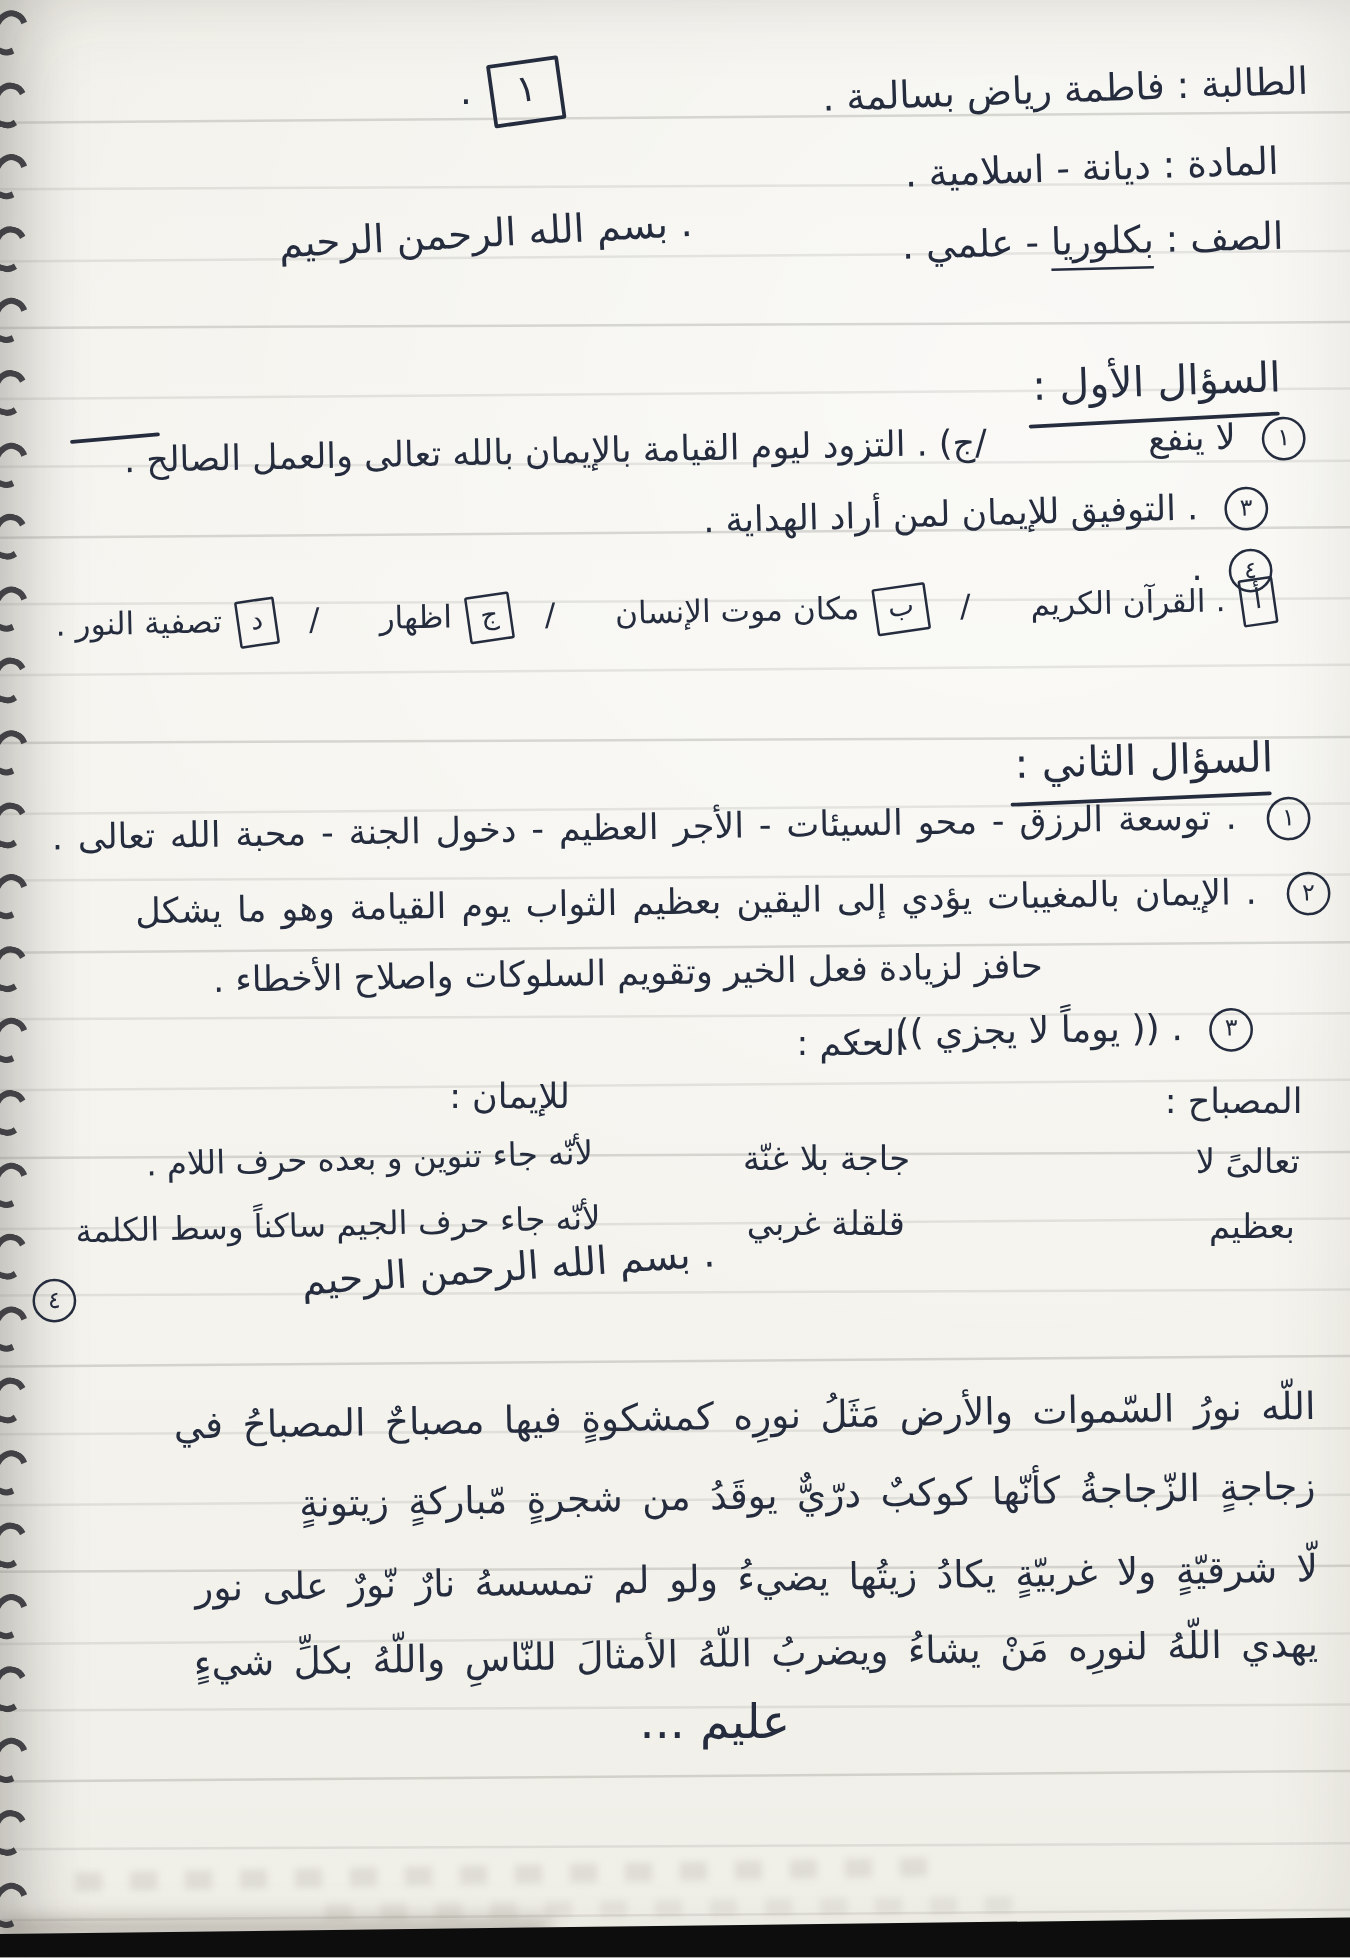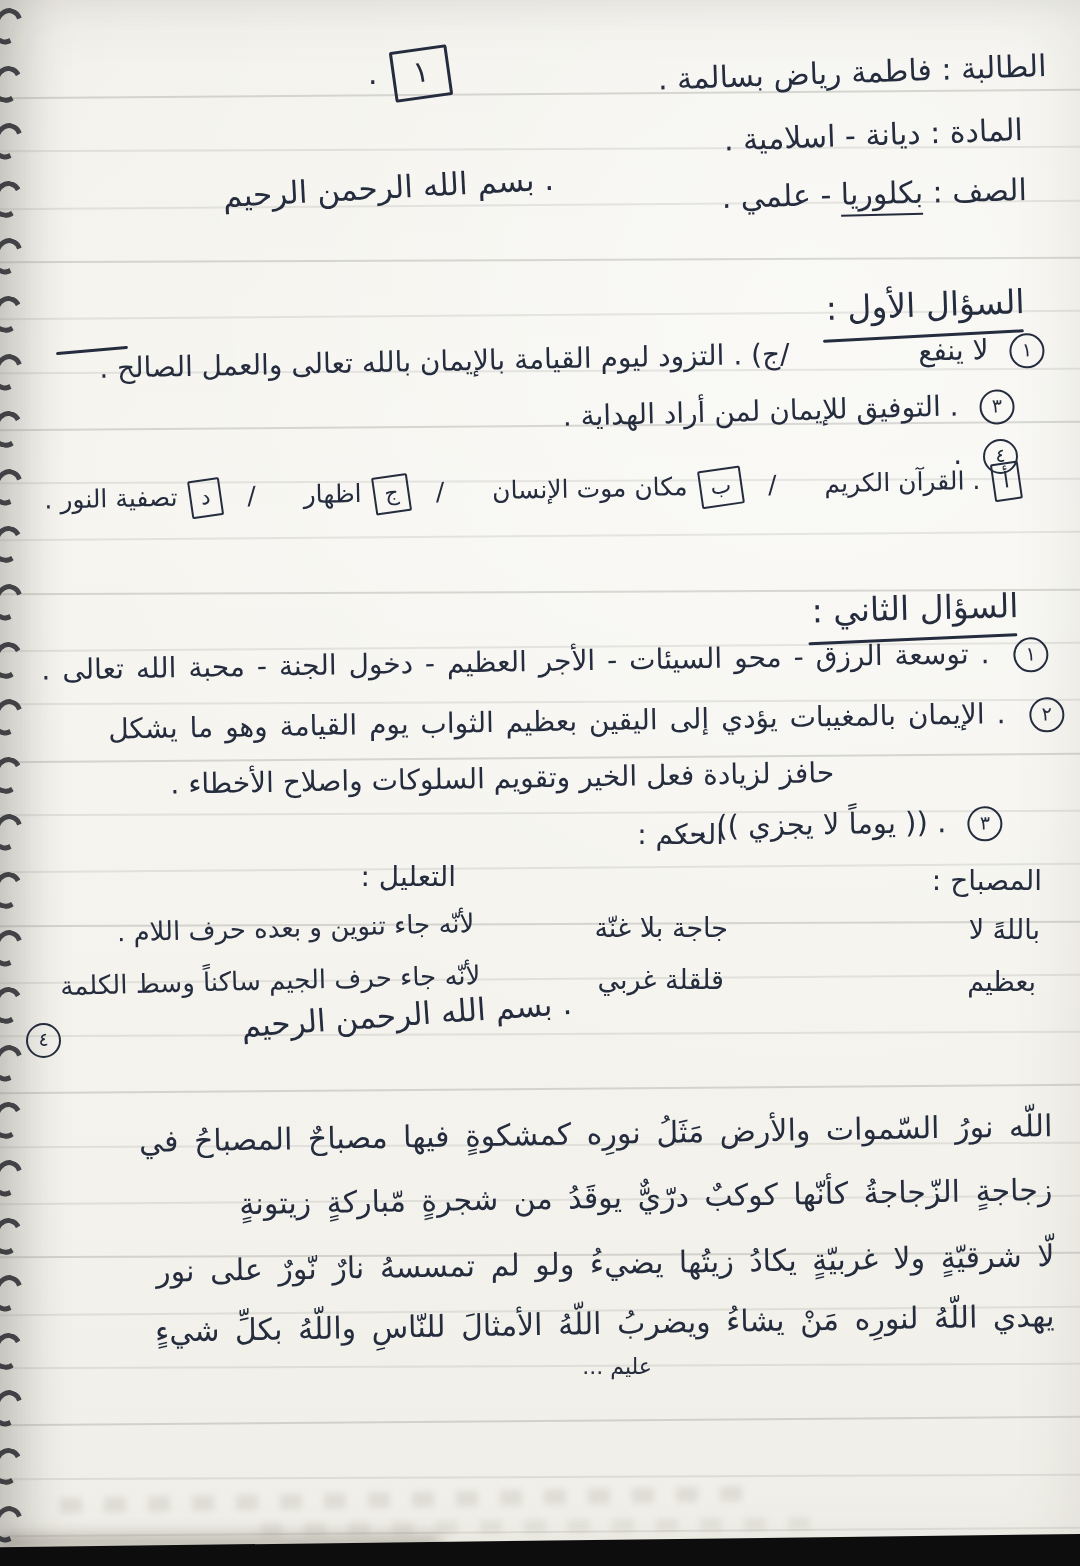--- a/index.html
+++ b/index.html
@@ -116,40 +116,40 @@
   </div>
   <div class="hw t1" style="top:754px;right:246px;font-size:28px">حافز لزيادة فعل الخير وتقويم السلوكات واصلاح الأخطاء .</div>
 
   <div class="hw t1" style="top:802px;right:78px;font-size:29px">
     <span class="circle">٣</span>
     <span class="mtext">. (( يوماً لا يجزي )) ...</span>
   </div>
 
   <div class="hw" style="top:862px;right:38px;font-size:28px">المصباح :</div>
   <div class="hw" style="top:816px;right:356px;font-size:28px">الحكم :</div>
-  <div class="hw" style="top:858px;right:624px;font-size:28px">التعليل :</div>
-
-  <div class="hw" style="top:912px;right:40px;font-size:27px">باللهً لا</div>
+  <div class="hw" style="top:858px;right:624px;font-size:28px">للإيمان :</div>
+
+  <div class="hw" style="top:912px;right:40px;font-size:27px">تعالىً لا</div>
   <div class="hw" style="top:910px;right:352px;font-size:27px">جاجة بلا غنّة</div>
   <div class="hw fitw t15" style="top:906px;right:606px;width:400px;font-size:26px">لأنّه جاء تنوين و بعده حرف اللام .</div>
 
   <div class="hw" style="top:964px;right:44px;font-size:27px">بعظيم</div>
   <div class="hw" style="top:962px;right:356px;font-size:27px">قلقلة غربي</div>
   <div class="hw fitw t15" style="top:958px;right:600px;width:430px;font-size:26px">لأنّه جاء حرف الجيم ساكناً وسط الكلمة</div>
 
   <div class="hw ltr" style="top:1020px;left:26px;font-size:28px">
     <span class="circle">٤</span>
   </div>
   <div class="hw ltr t4" style="top:1006px;left:240px;font-size:31px">بسم الله الرحمن الرحيم .</div>
 
   <div class="hw fitw verse t1" style="top:1106px;right:28px;width:1024px;font-size:30px">اللّه نورُ السّموات والأرض مَثَلُ نورِه كمشكوةٍ فيها مصباحٌ المصباحُ في</div>
   <div class="hw fitw verse t1" style="top:1170px;right:28px;width:1024px;font-size:30px">زجاجةٍ الزّجاجةُ كأنّها كوكبٌ درّيٌّ يوقَدُ من شجرةٍ مّباركةٍ زيتونةٍ</div>
   <div class="hw fitw verse t1" style="top:1236px;right:26px;width:1028px;font-size:30px">لّا شرقيّةٍ ولا غربيّةٍ يكادُ زيتُها يضيءُ ولو لم تمسسهُ نارٌ نّورٌ على نور</div>
   <div class="hw fitw verse t1" style="top:1296px;right:26px;width:1028px;font-size:30px">يهدي اللّهُ لنورِه مَنْ يشاءُ ويضربُ اللّهُ الأمثالَ للنّاسِ واللّهُ بكلِّ شيءٍ</div>
-  <div class="hw" style="top:1352px;right:428px;font-size:22px">عليم ...</div>
+  <div class="hw" style="top:1352px;right:448px;font-size:38px">عليم ...</div>
 
   <div class="ghost" style="top:1492px;left:60px;width:700px;height:15px;transform:rotate(-1deg)"></div>
   <div class="ghost" style="top:1520px;left:260px;width:560px;height:13px;transform:rotate(-0.6deg);opacity:.35"></div>
 
   <div class="photo-shadow"></div>
   <div class="photo-edge"></div>
 
 <div class="rule-line" style="top: 93px; opacity: 0.3; transform: rotate(-0.45deg);"></div>
     <div class="rule-line" style="top: 148.3px; opacity: 0.18; transform: rotate(-0.25deg);"></div>
     <div class="rule-line" style="top: 203.6px; opacity: 0.18; transform: rotate(-0.45deg);"></div>

